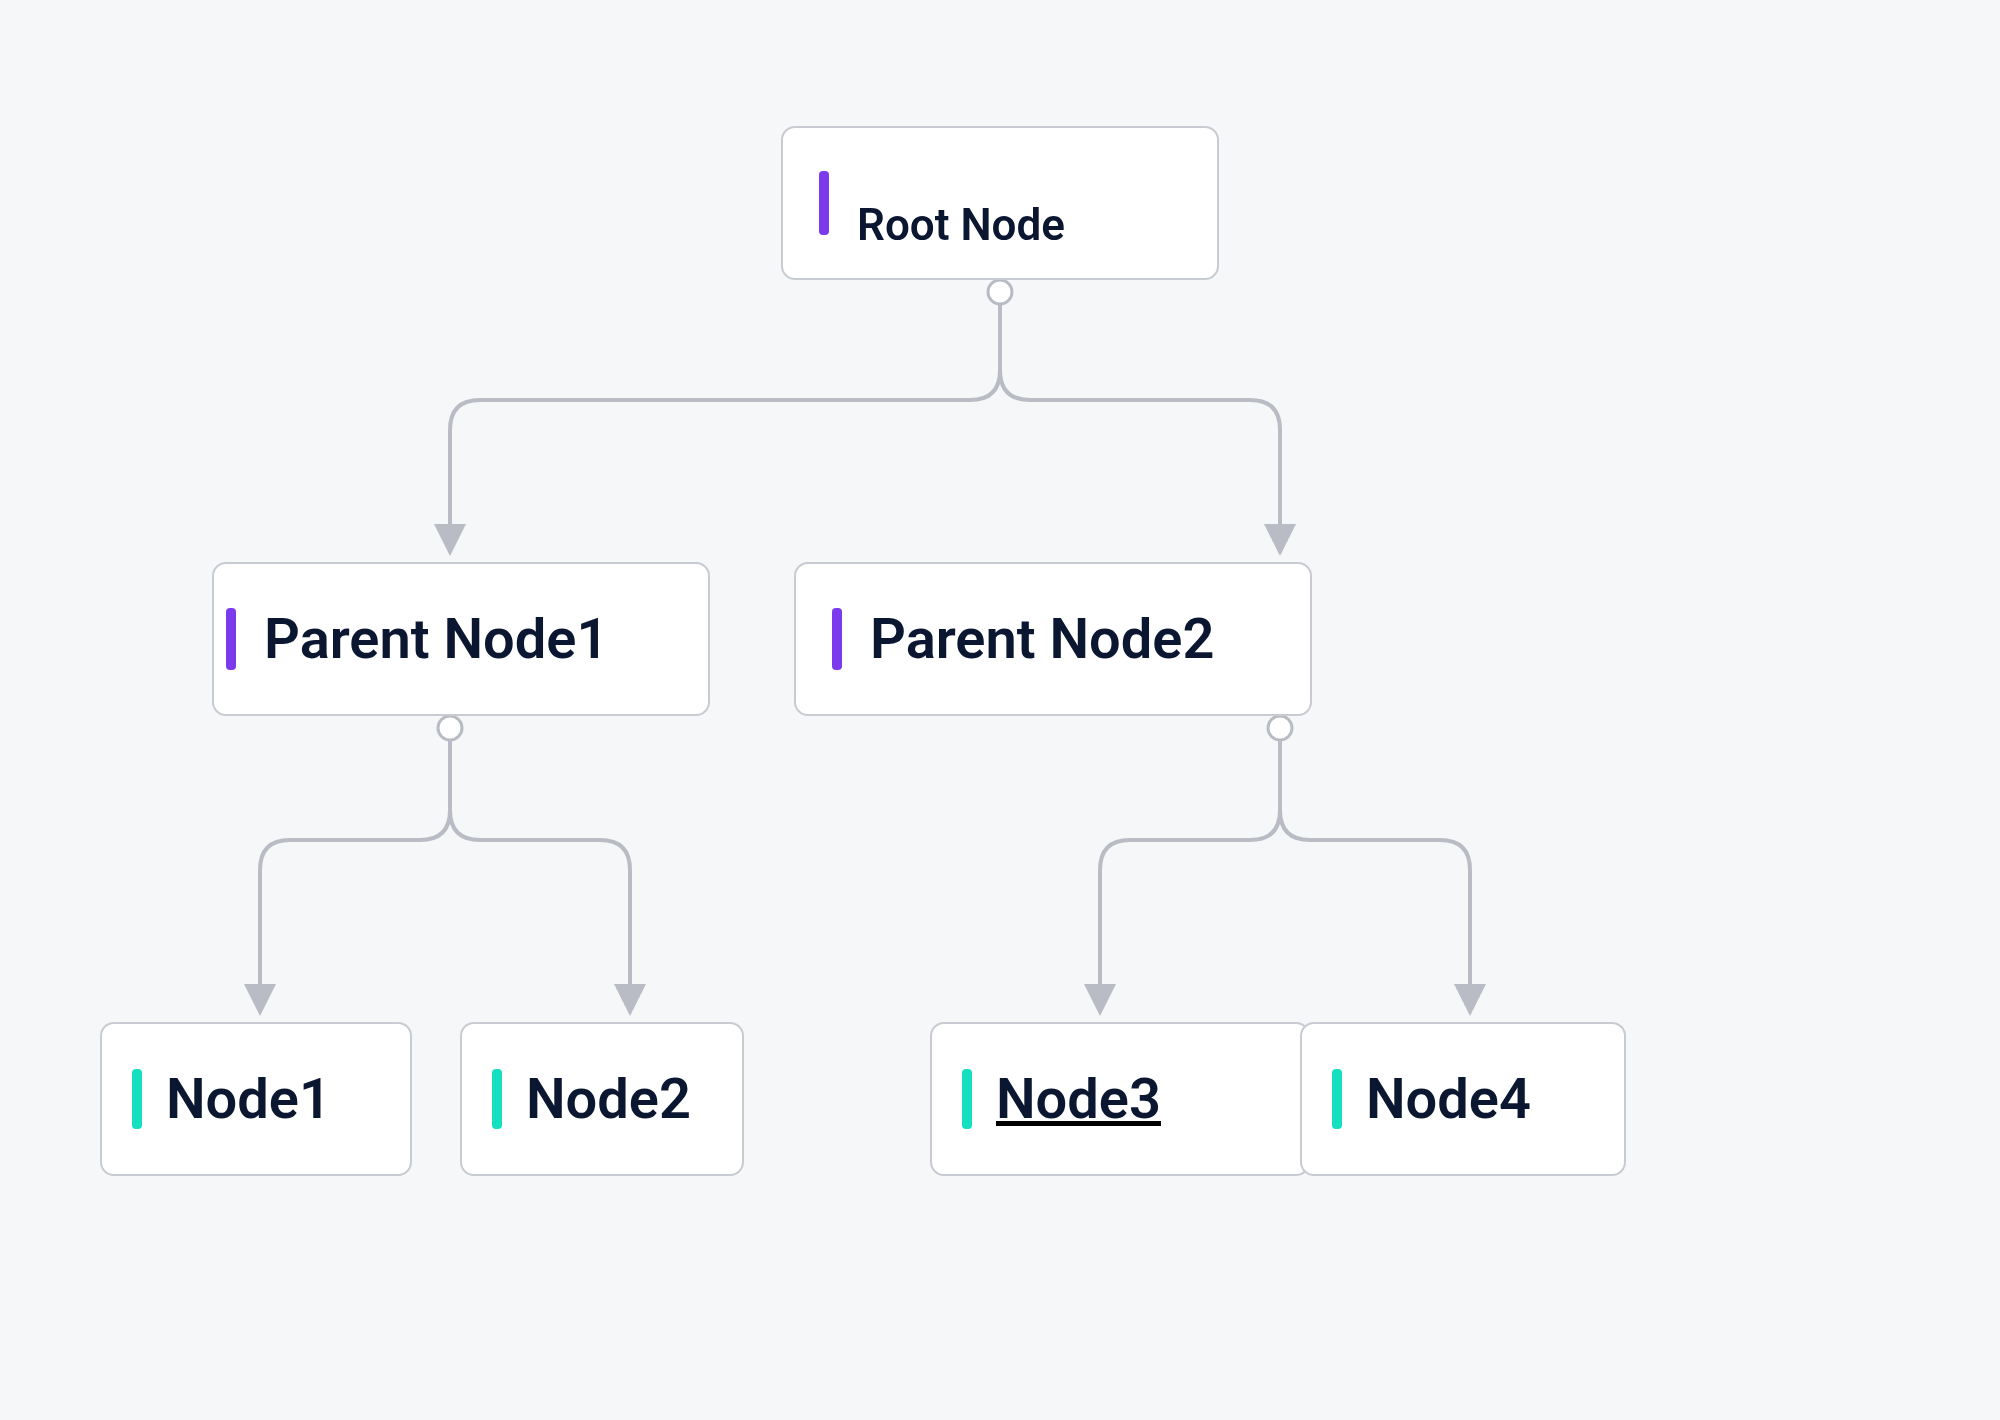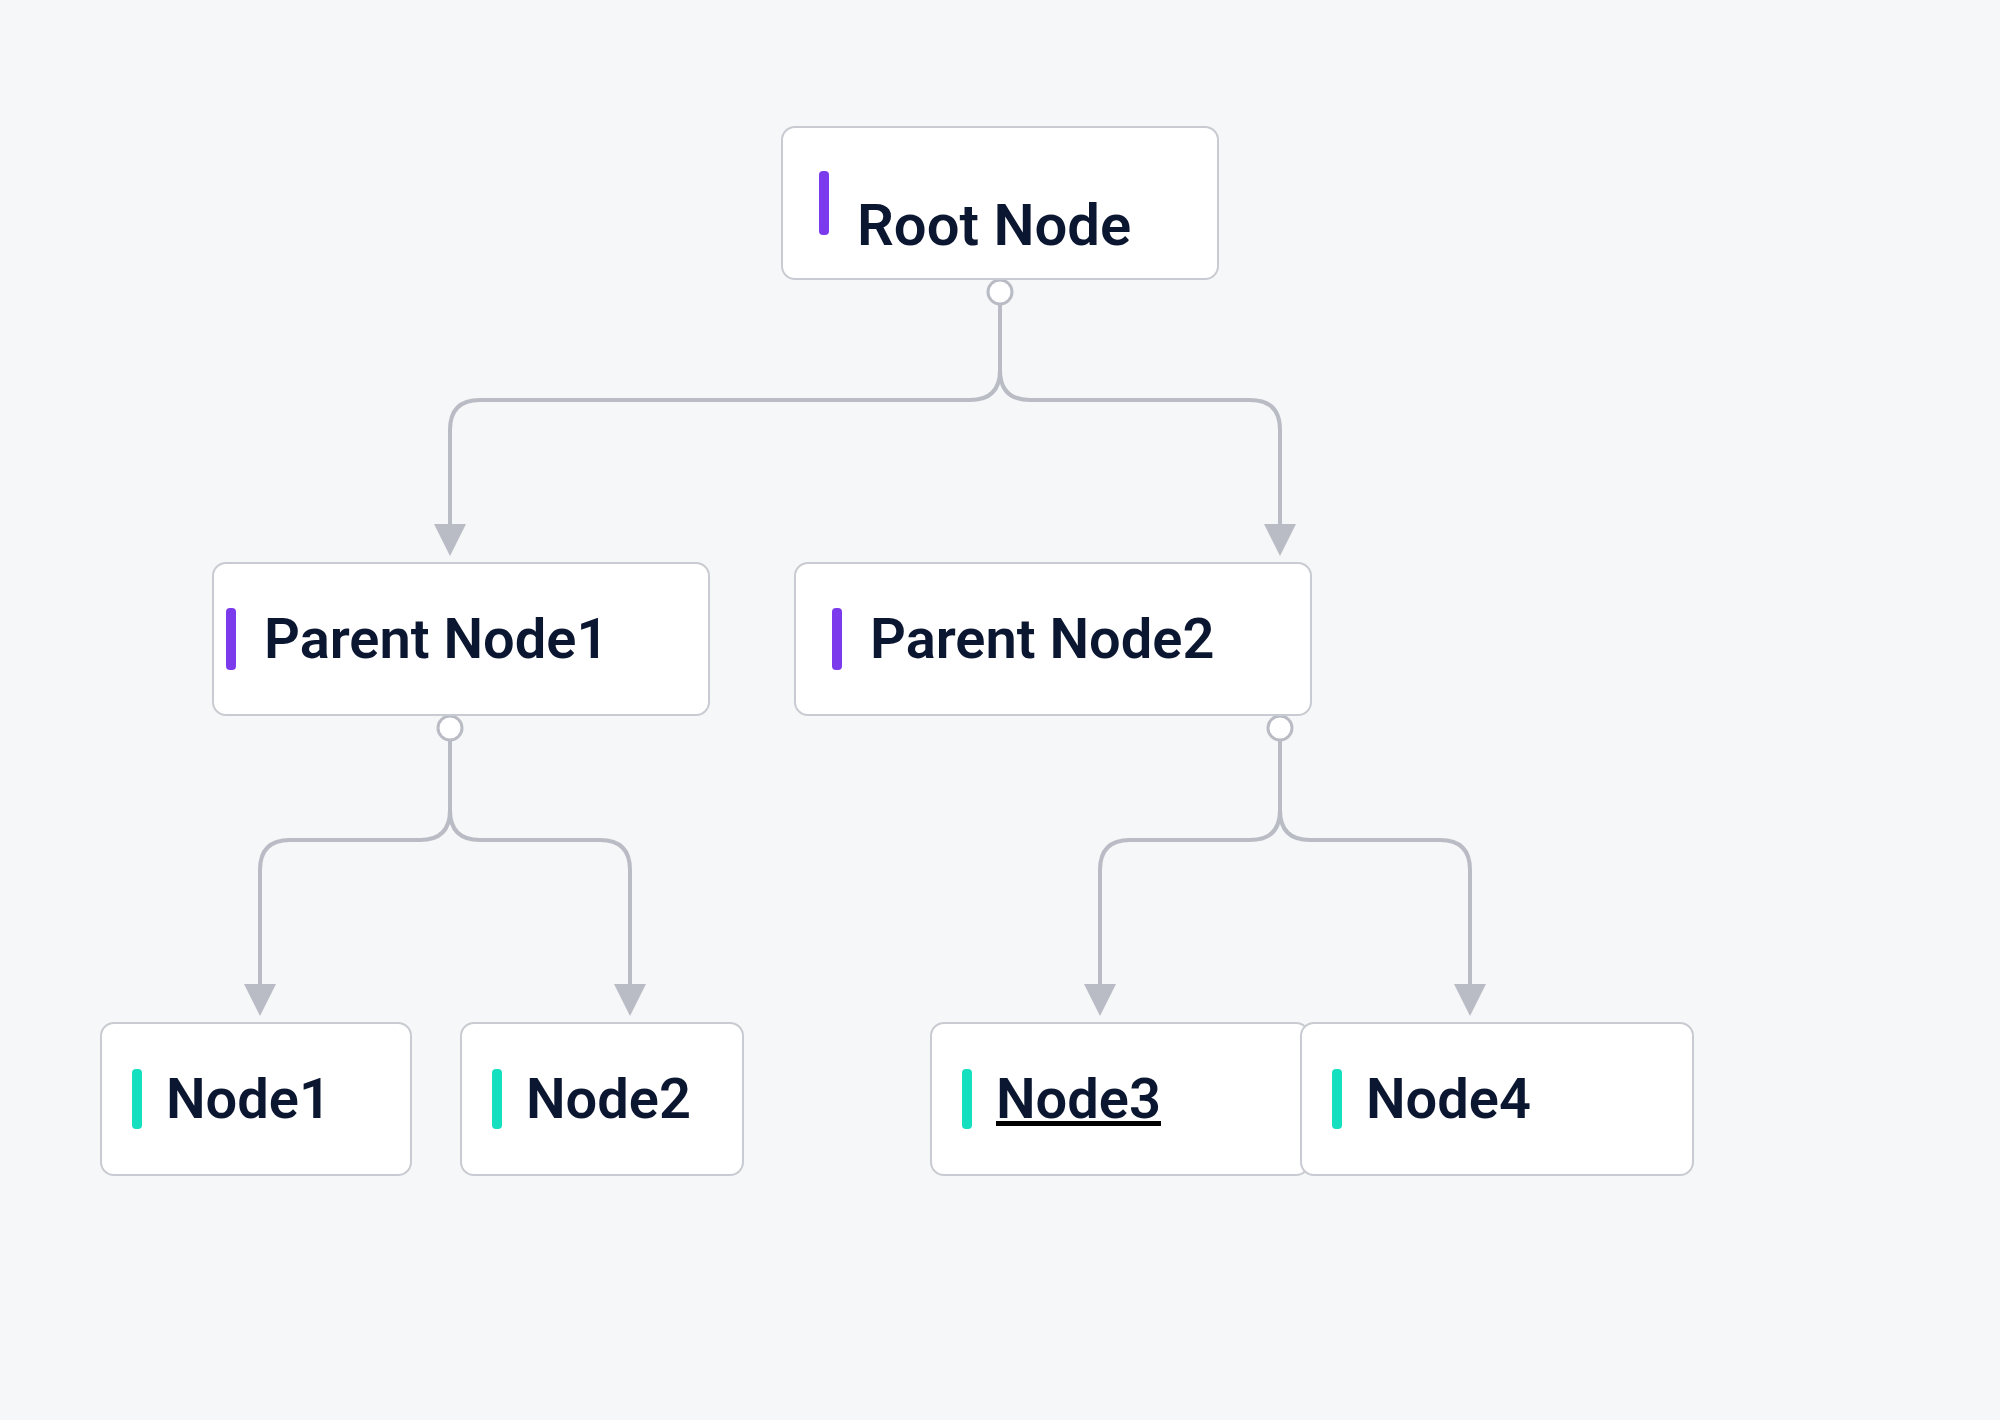--- a/index.html
+++ b/index.html
@@ -33,21 +33,21 @@
   }
   .accent.purple { background: #7c3aed; }
   .accent.teal { background: #14e0c0; }
   .label {
     color: #0b1630;
     font-weight: 600;
     white-space: nowrap;
   }
   
   .node.root { height: 154px; }
-  .node.root .label { font-size: 58px; margin-top: 44px; }
+  .node.root .label { font-size: 44px; margin-top: 44px; }
   .node.root .accent { height: 64px; }
   .node.parent { height: 154px; }
   .node.parent .label { font-size: 56px; }
   .node.parent .accent { height: 62px; }
   .node.leaf { height: 154px; padding-left: 30px; padding-right: 30px; gap: 24px; }
   .node.leaf .label { font-size: 56px; }
   .node.leaf .accent { height: 60px; }
   svg.connectors {
     position: absolute;
     inset: 0;
@@ -110,18 +110,18 @@
   <div class="node leaf" style="left:460px; top:1022px; width:284px;">
     <span class="accent teal"></span>
     <span class="label">Node2</span>
   </div>
 
   <div class="node leaf" style="left:930px; top:1022px; width:380px;text-decoration:underline;">
     <span class="accent teal"></span>
     <span class="label">Node3</span>
   </div>
 
-  <div class="node leaf" style="left:1300px; top:1022px; width:394px;">
+  <div class="node leaf" style="left:1300px; top:1022px; width:326px;">
     <span class="accent teal"></span>
     <span class="label">Node4</span>
   </div>
 
 </div>
 
 </body></html>

